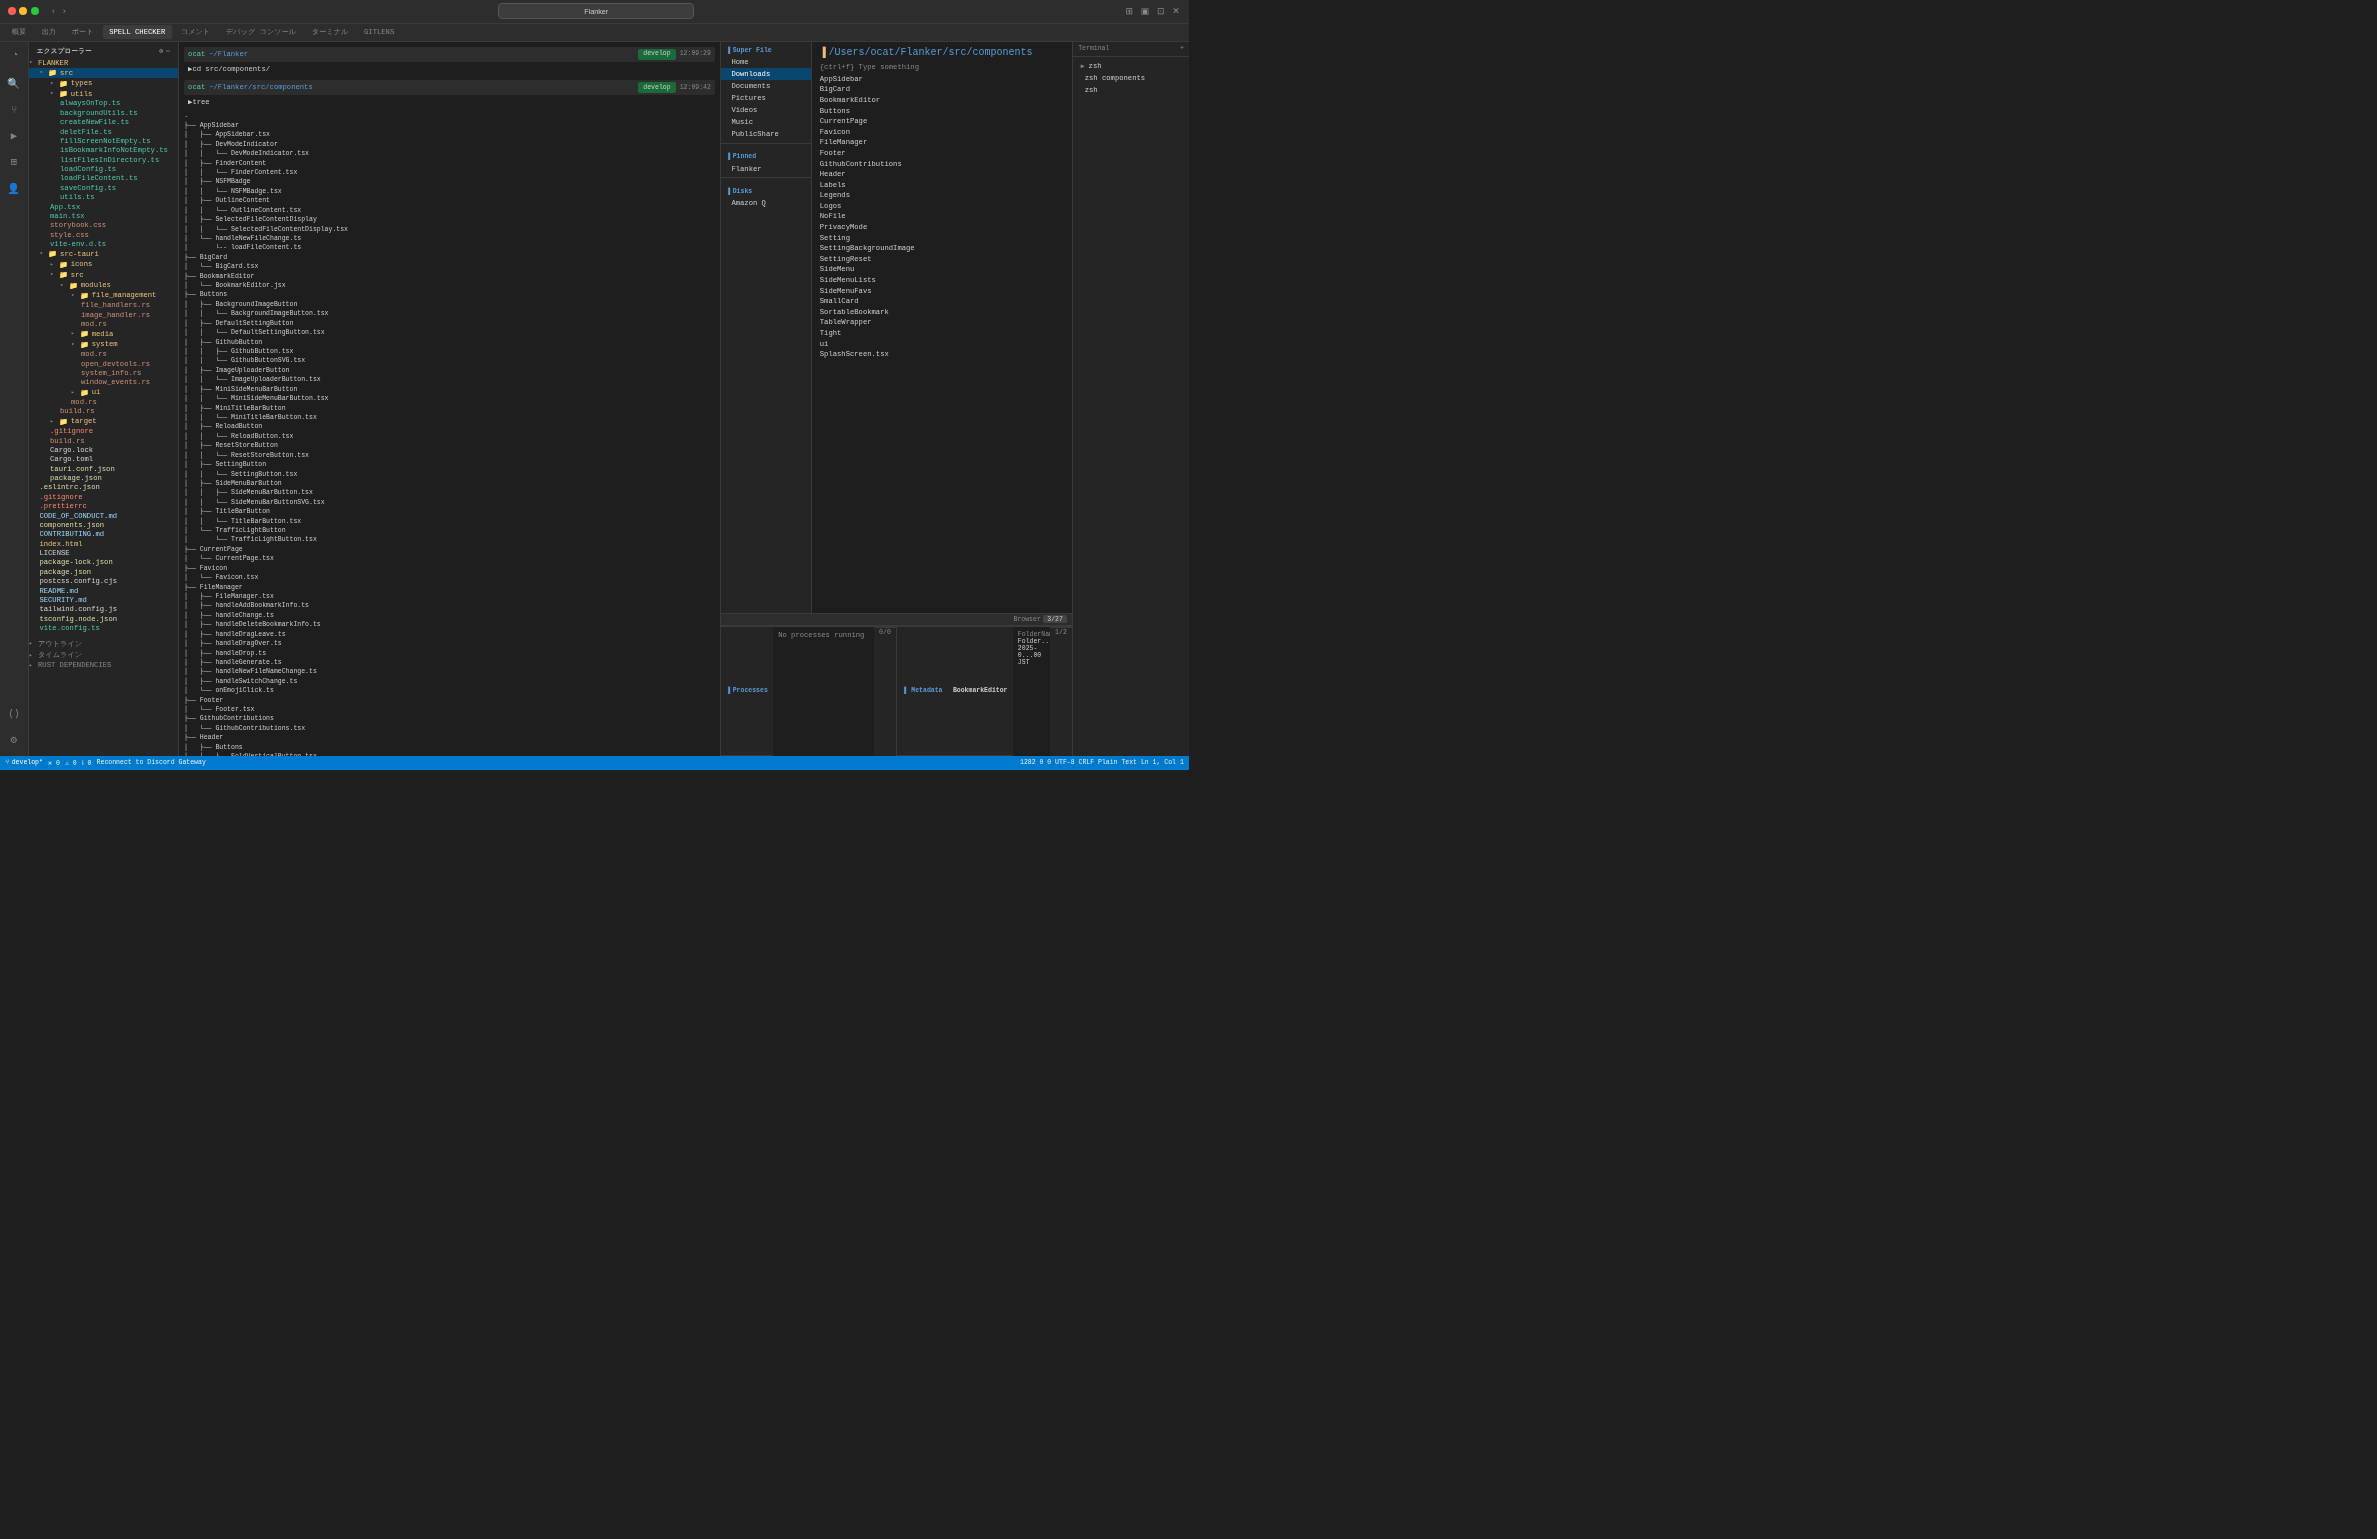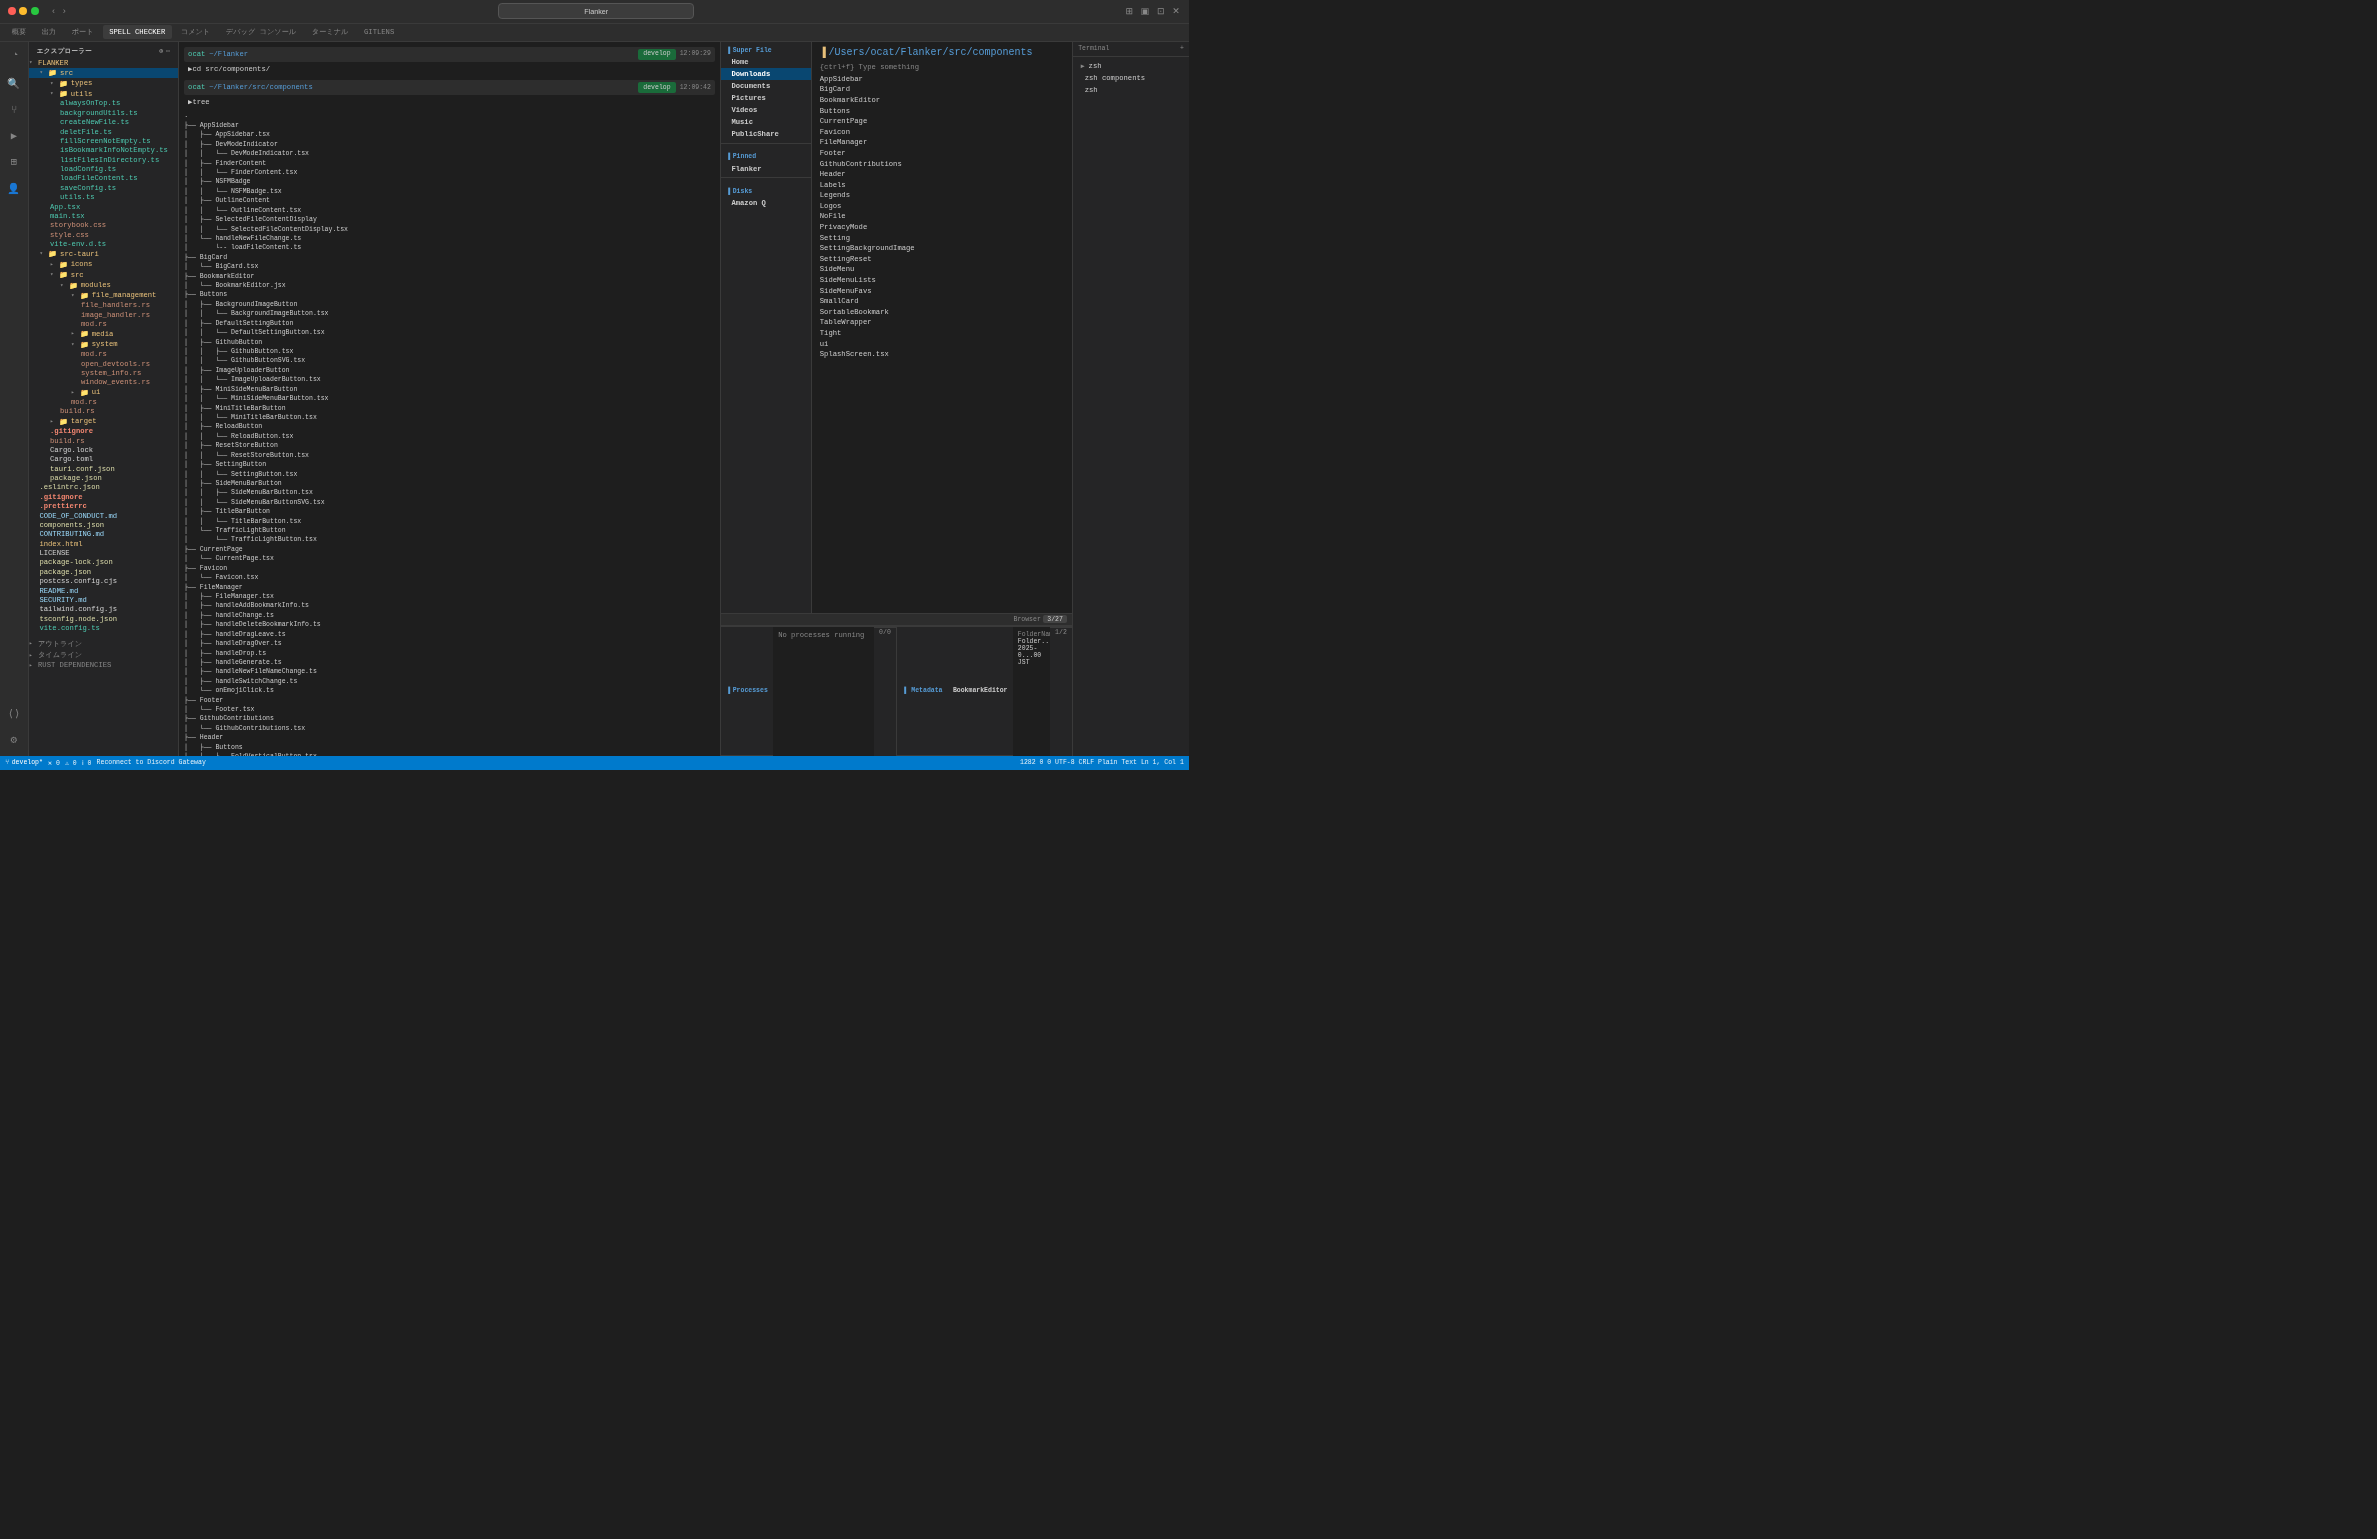--- a/index.html
+++ b/index.html
@@ -184,21 +184,21 @@
       margin-right: 1.3px;
     }
     .tree-item-label { color: #cccccc; overflow: hidden; text-overflow: ellipsis; }
     .tree-item-label.folder { color: #e8c07a; }
     .tree-item-label.ts-file { color: #4ec9b0; }
     .tree-item-label.rs-file { color: #ce9178; }
     .tree-item-label.json-file { color: #dcdcaa; }
     .tree-item-label.css-file { color: #ce9178; }
     .tree-item-label.md-file { color: #9cdcfe; }
     .tree-item-label.config-file { color: #d4d4d4; }
-    .tree-item-label.git-file { color: #f48771; font-weight: bold; }
+    .tree-item-label.git-file { color: #f48771; }
     .tree-item-label.html-file { color: #e8c07a; }
 
     
     .editor-area {
       flex: 1;
       display: flex;
       flex-direction: column;
       overflow: hidden;
     }
 
@@ -248,21 +248,20 @@
     .sf-section-header::before {
       content: '▐';
       margin-right: 2.6px;
       color: #569cd6;
     }
     .sf-nav-item {
       padding: 2px 10.4px;
       color: #ccc;
       cursor: pointer;
       font-size: 7.2px;
-      font-weight: bold;
     }
     .sf-nav-item.selected { background: #094771; color: #fff; }
 
     .sf-content {
       flex: 1;
       background: #1e1e1e;
       padding: 2.6px;
       overflow-y: auto;
     }
     .sf-content-header {

